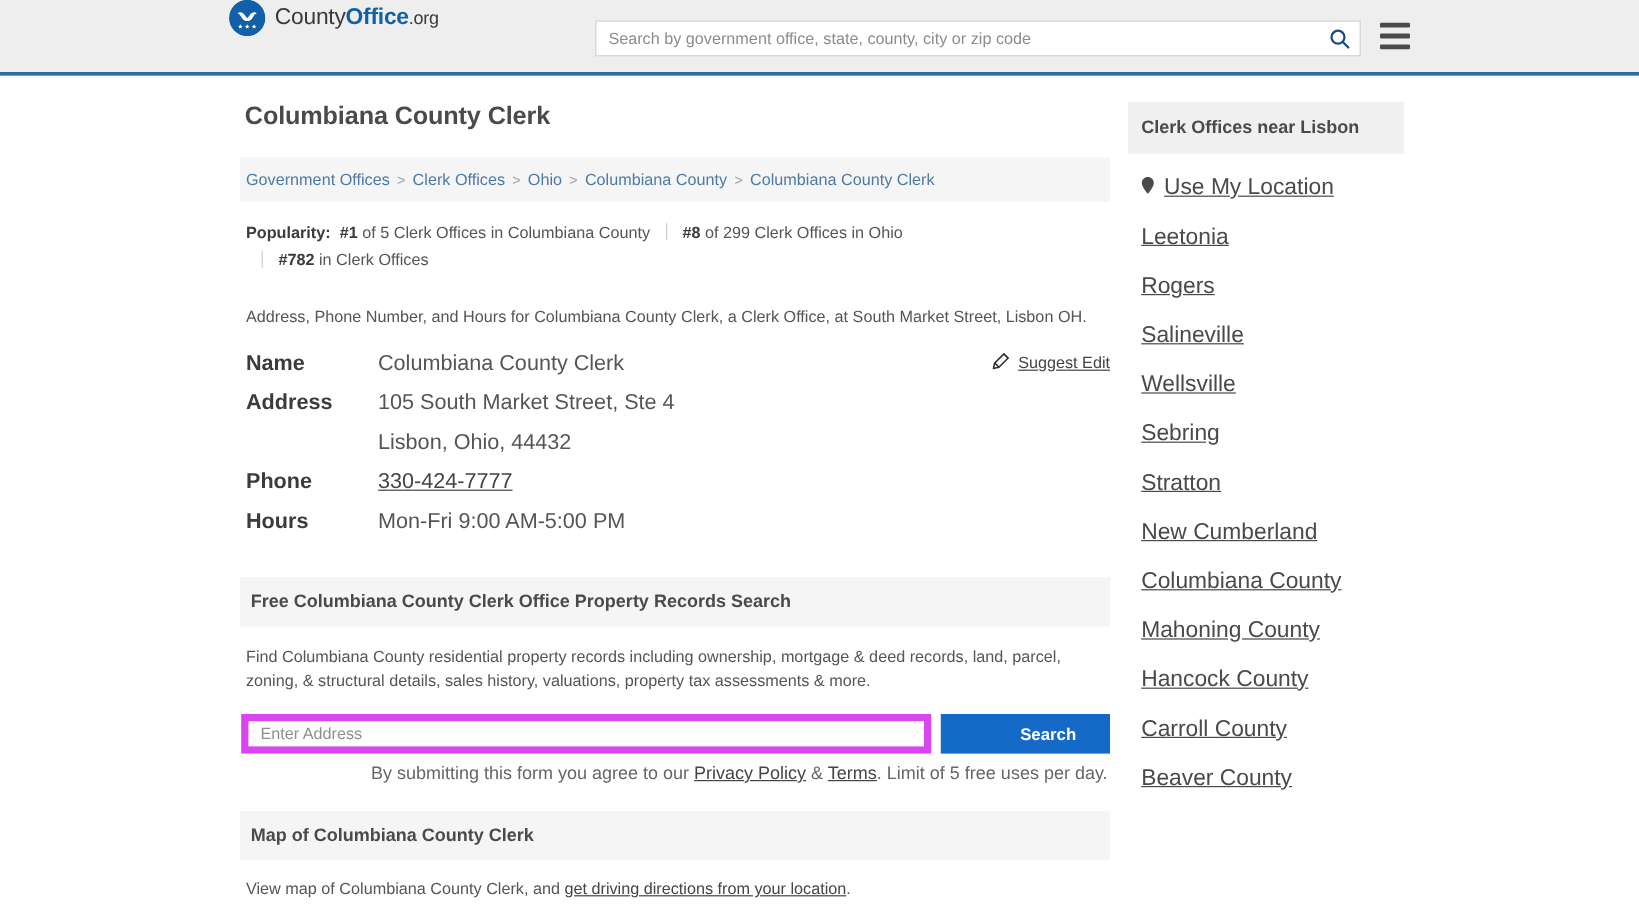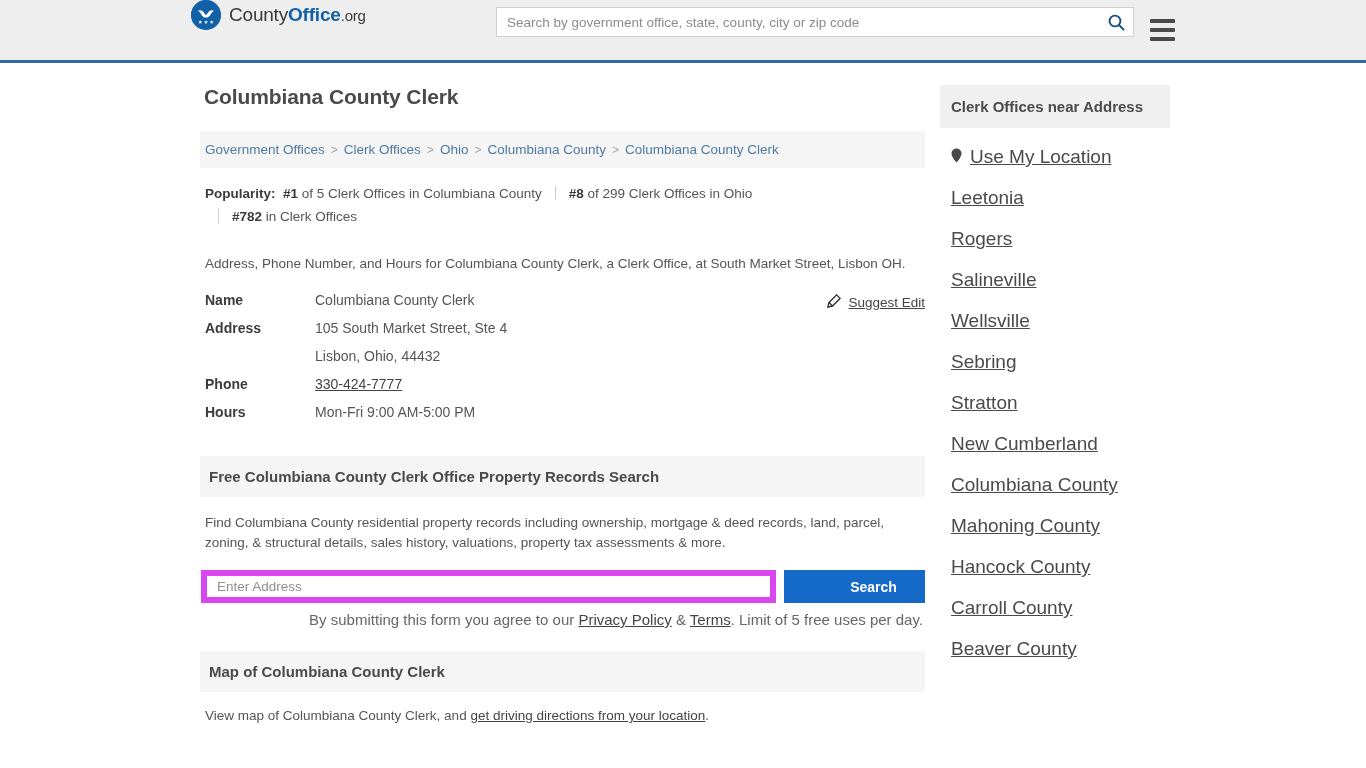--- a/index.html
+++ b/index.html
@@ -46,21 +46,21 @@
     letter-spacing: -0.2px;
     white-space: nowrap;
   }
   .brand-text .b1 { color: #3a3a3a; }
   .brand-text .b2 { color: #1261a8; font-weight: bold; }
   .brand-text .b3 { color: #3a3a3a; font-size: 15px; }
 
   .search-wrap {
     position: absolute;
     left: 496px;
-    top: 7px;
+    top: 17px;
     width: 638px;
     height: 30px;
     display: flex;
     align-items: center;
     background: #ffffff;
     border: 1px solid #cfcfcf;
   }
   .search-input {
     flex: 1 1 auto;
     height: 28px;
@@ -182,21 +182,21 @@
   
   .details {
     margin-top: 18px;
     position: relative;
     padding-left: 5px;
   }
   .drow {
     display: flex;
     align-items: center;
     margin-bottom: 12px;
-    font-size: 14px;
+    font-size: 18px;
   }
   .drow .dlabel {
     width: 110px;
     flex: 0 0 110px;
     font-weight: bold;
     color: #3b3b3b;
   }
   .drow .dval { color: #555555; }
   .drow .dval a {
     color: #444444;
@@ -387,21 +387,21 @@
       <button class="search-btn">Search</button>
     </div>
 
     <div class="disclaimer"><span>By submitting this form you agree to our </span><a href="#">Privacy Policy</a><span> &amp; </span><a href="#">Terms</a><span>. Limit of 5 free uses per day.</span></div>
 
     <div class="section-head" style="margin-top:23px;">Map of Columbiana County Clerk</div>
     <div class="map-body"><span>View map of Columbiana County Clerk, and </span><a href="#">get driving directions from your location</a><span>.</span></div>
   </div>
 
   <div class="side-col">
-    <div class="side-head">Clerk Offices near Address</div>
+    <div class="side-head">Clerk Offices near Lisbon</div>
     <div class="side-list">
 
       <div class="side-item">
         <span class="pin-icon">
           <svg width="11" height="15" viewBox="0 0 11 15">
             <path d="M5.5 0.5 C2.7 0.5 0.5 2.7 0.5 5.5 C0.5 9.2 5.5 14.5 5.5 14.5 C5.5 14.5 10.5 9.2 10.5 5.5 C10.5 2.7 8.3 0.5 5.5 0.5 Z" fill="#4a4a4a"></path>
           </svg>
         </span>
         <a href="#">Use My Location</a>
       </div>

